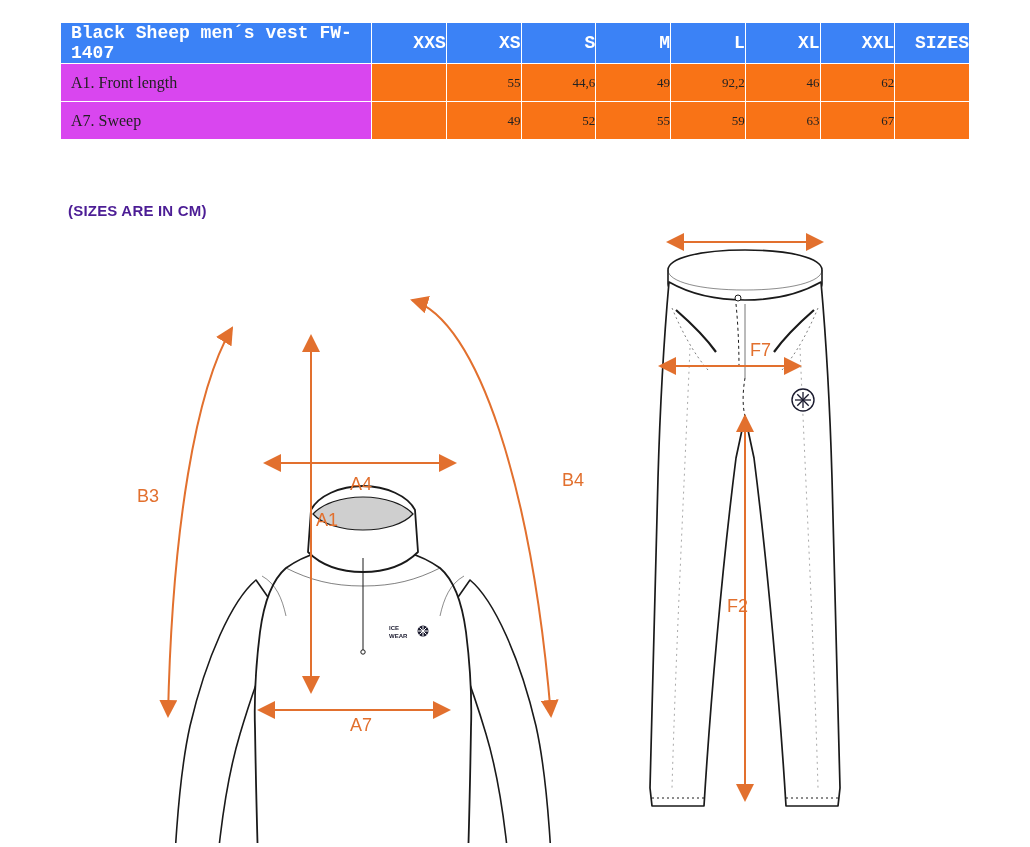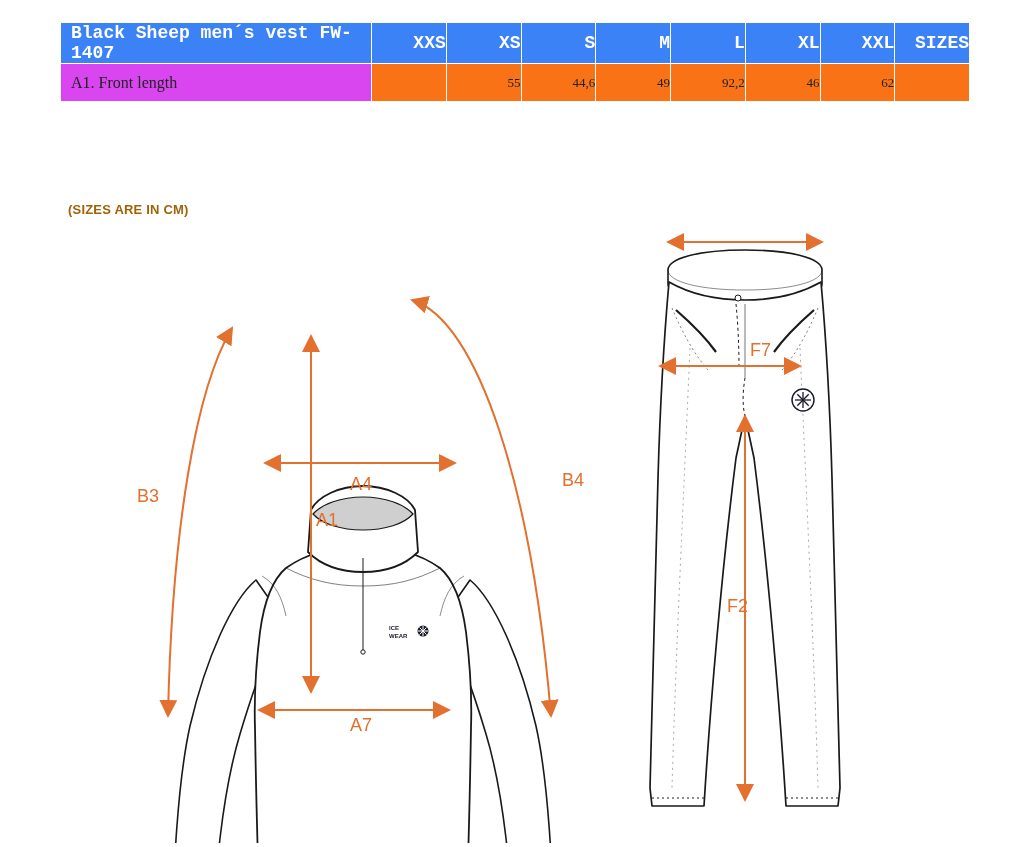--- a/index.html
+++ b/index.html
@@ -51,22 +51,22 @@
   .size-table tbody td.row-label {
     background: #d946ef;
     text-align: left;
     padding-left: 10px;
     font-size: 16px;
   }
   .note {
     position: absolute;
     left: 68px;
     top: 202px;
-    color: #a16207;
-    font-size: 13px;
+    color: #4c1d95;
+    font-size: 15px;
     font-weight: bold;
     letter-spacing: .2px;
   }
 
   
   .figures {
     position: absolute;
     left: 0;
     top: 228px;
     width: 1030px;
@@ -109,20 +109,31 @@
       <td class="row-label">A1. Front length</td>
       <td></td>
       <td>55</td>
       <td>44,6</td>
       <td>49</td>
       <td>92,2</td>
       <td>46</td>
       <td>62</td>
       <td></td>
     </tr>
+    <tr>
+      <td class="row-label">A7. Sweep</td>
+      <td></td>
+      <td>49</td>
+      <td>52</td>
+      <td>55</td>
+      <td>59</td>
+      <td>63</td>
+      <td>67</td>
+      <td></td>
+    </tr>
   </tbody>
 </table>
 
 <div class="note">(SIZES ARE IN CM)</div>
 
 <div class="figures">
 <svg width="1030" height="615" viewBox="0 0 1030 615" xmlns="http://www.w3.org/2000/svg">
   <defs>
     <marker id="arrA" markerWidth="9" markerHeight="9" refX="8" refY="4.5" orient="auto">
       <path d="M0,0 L9,4.5 L0,9 z" fill="#e2702e"></path>

